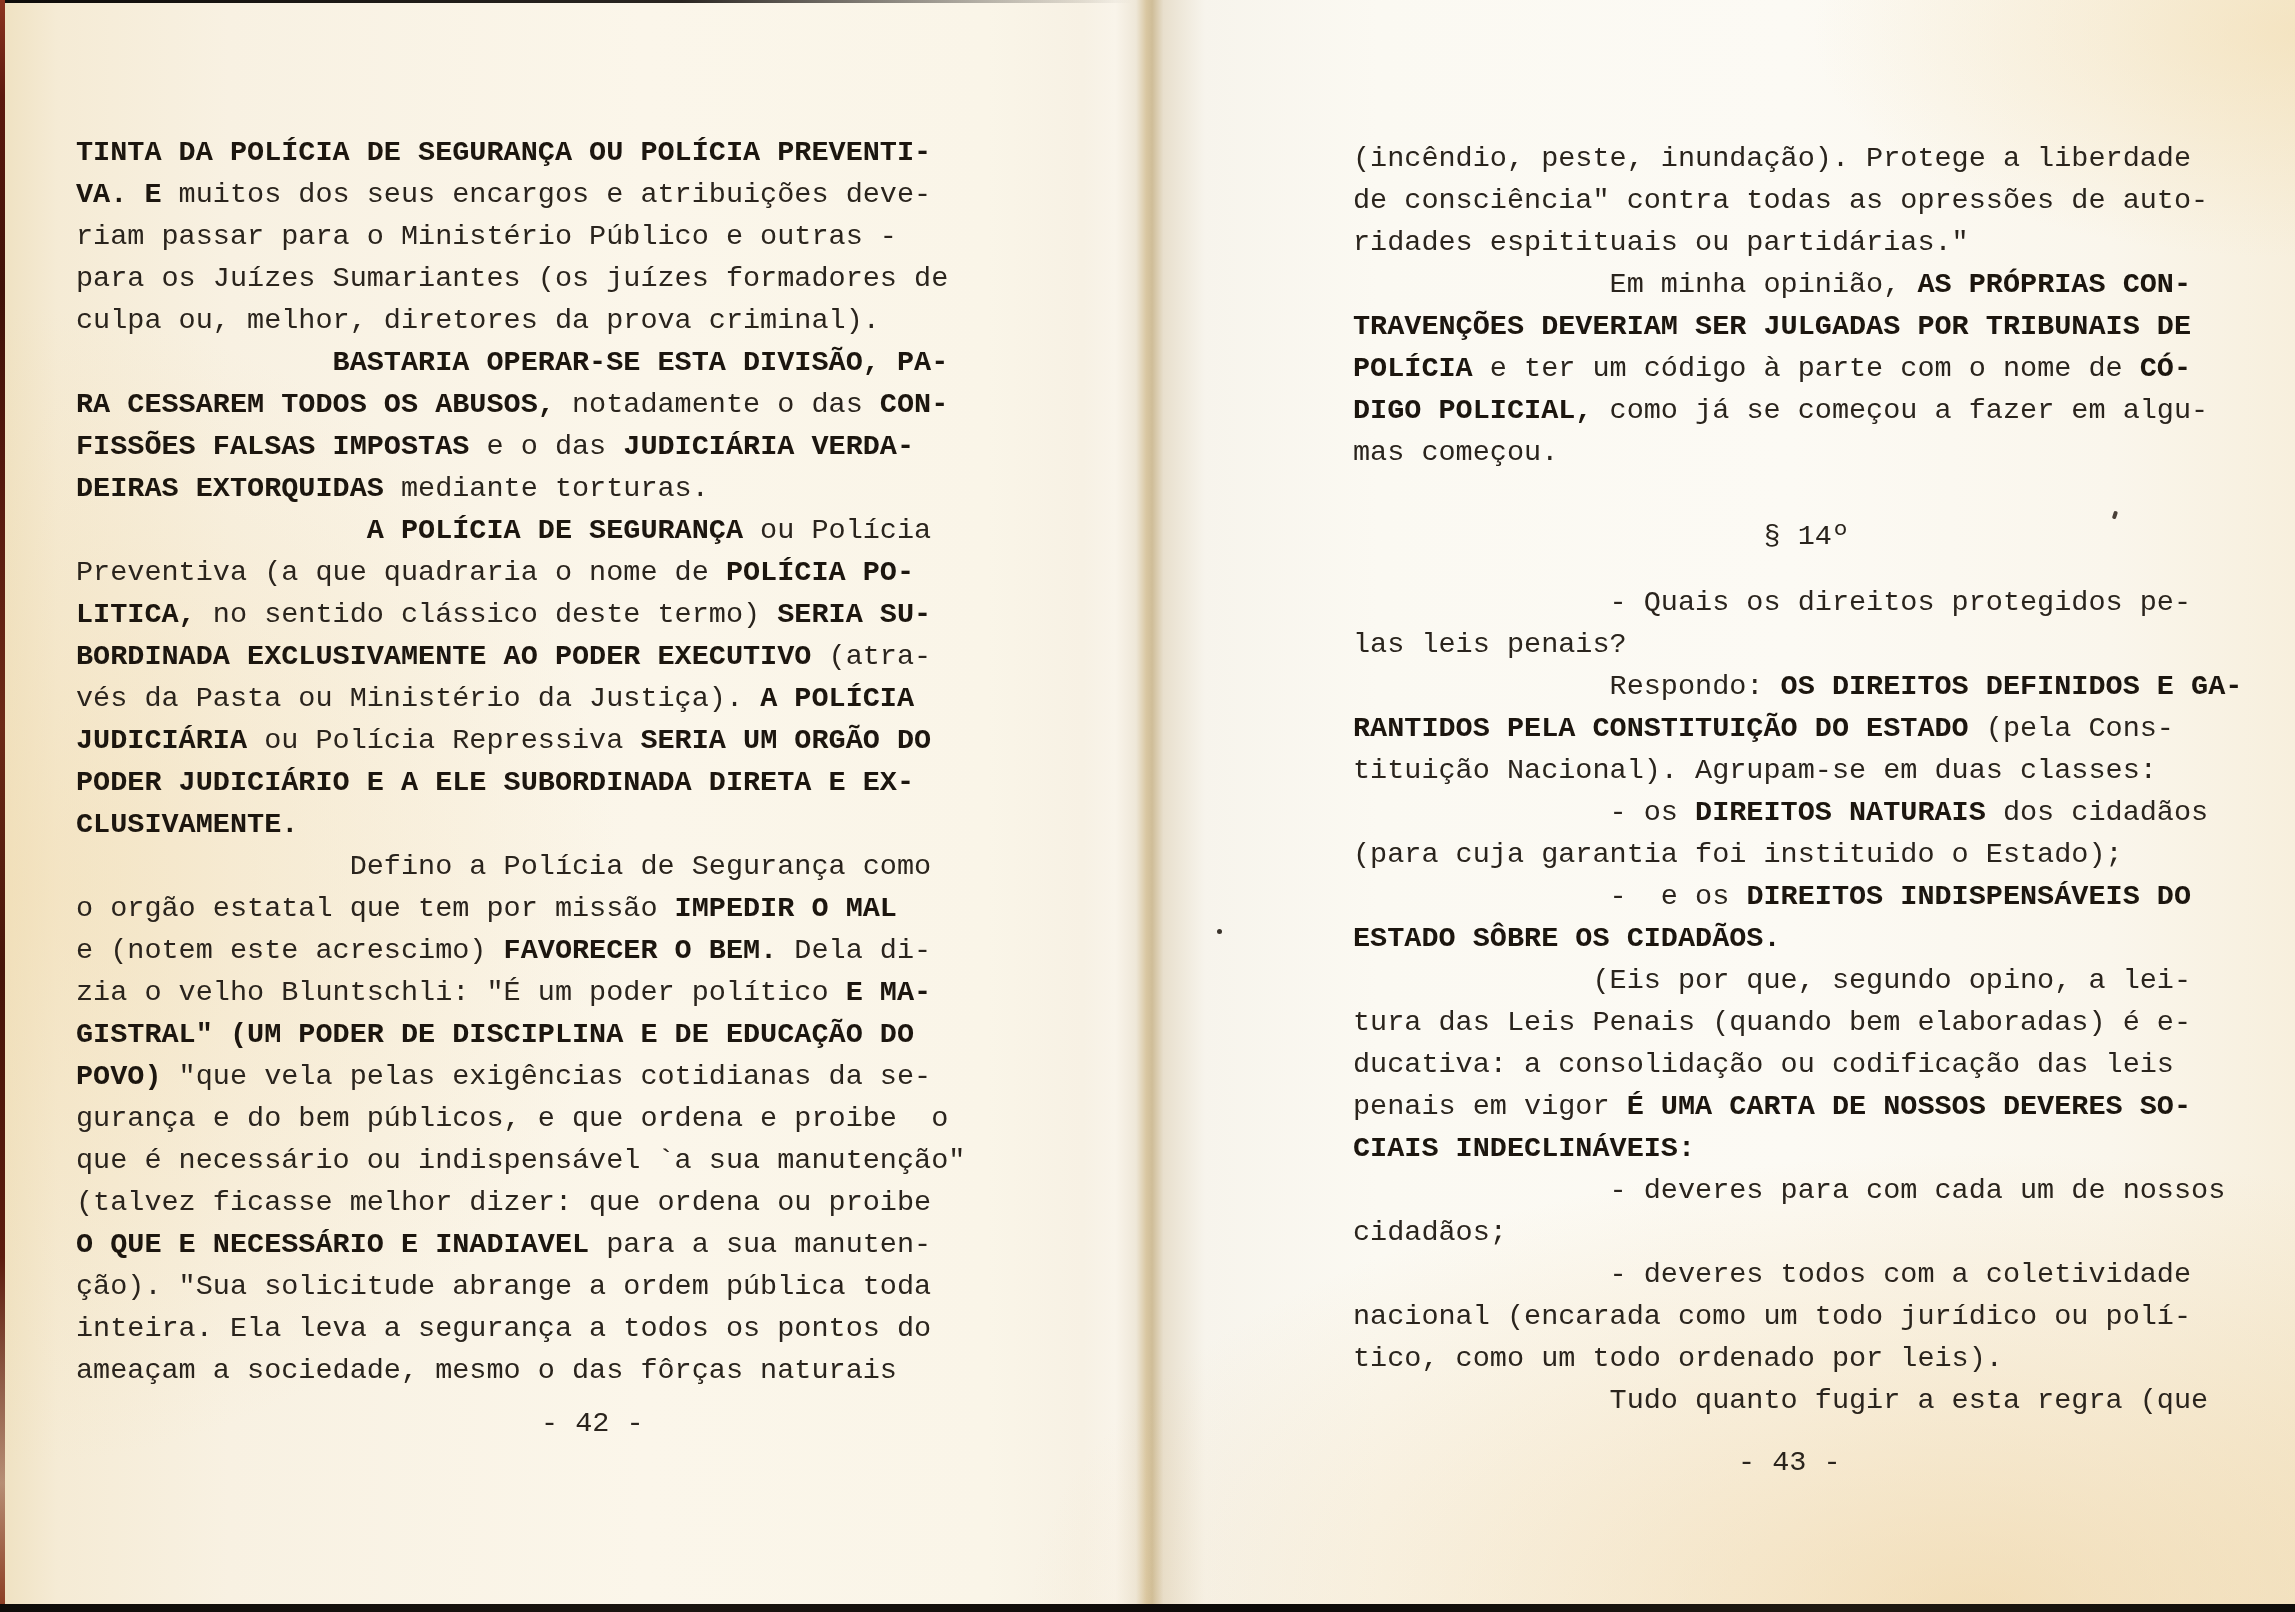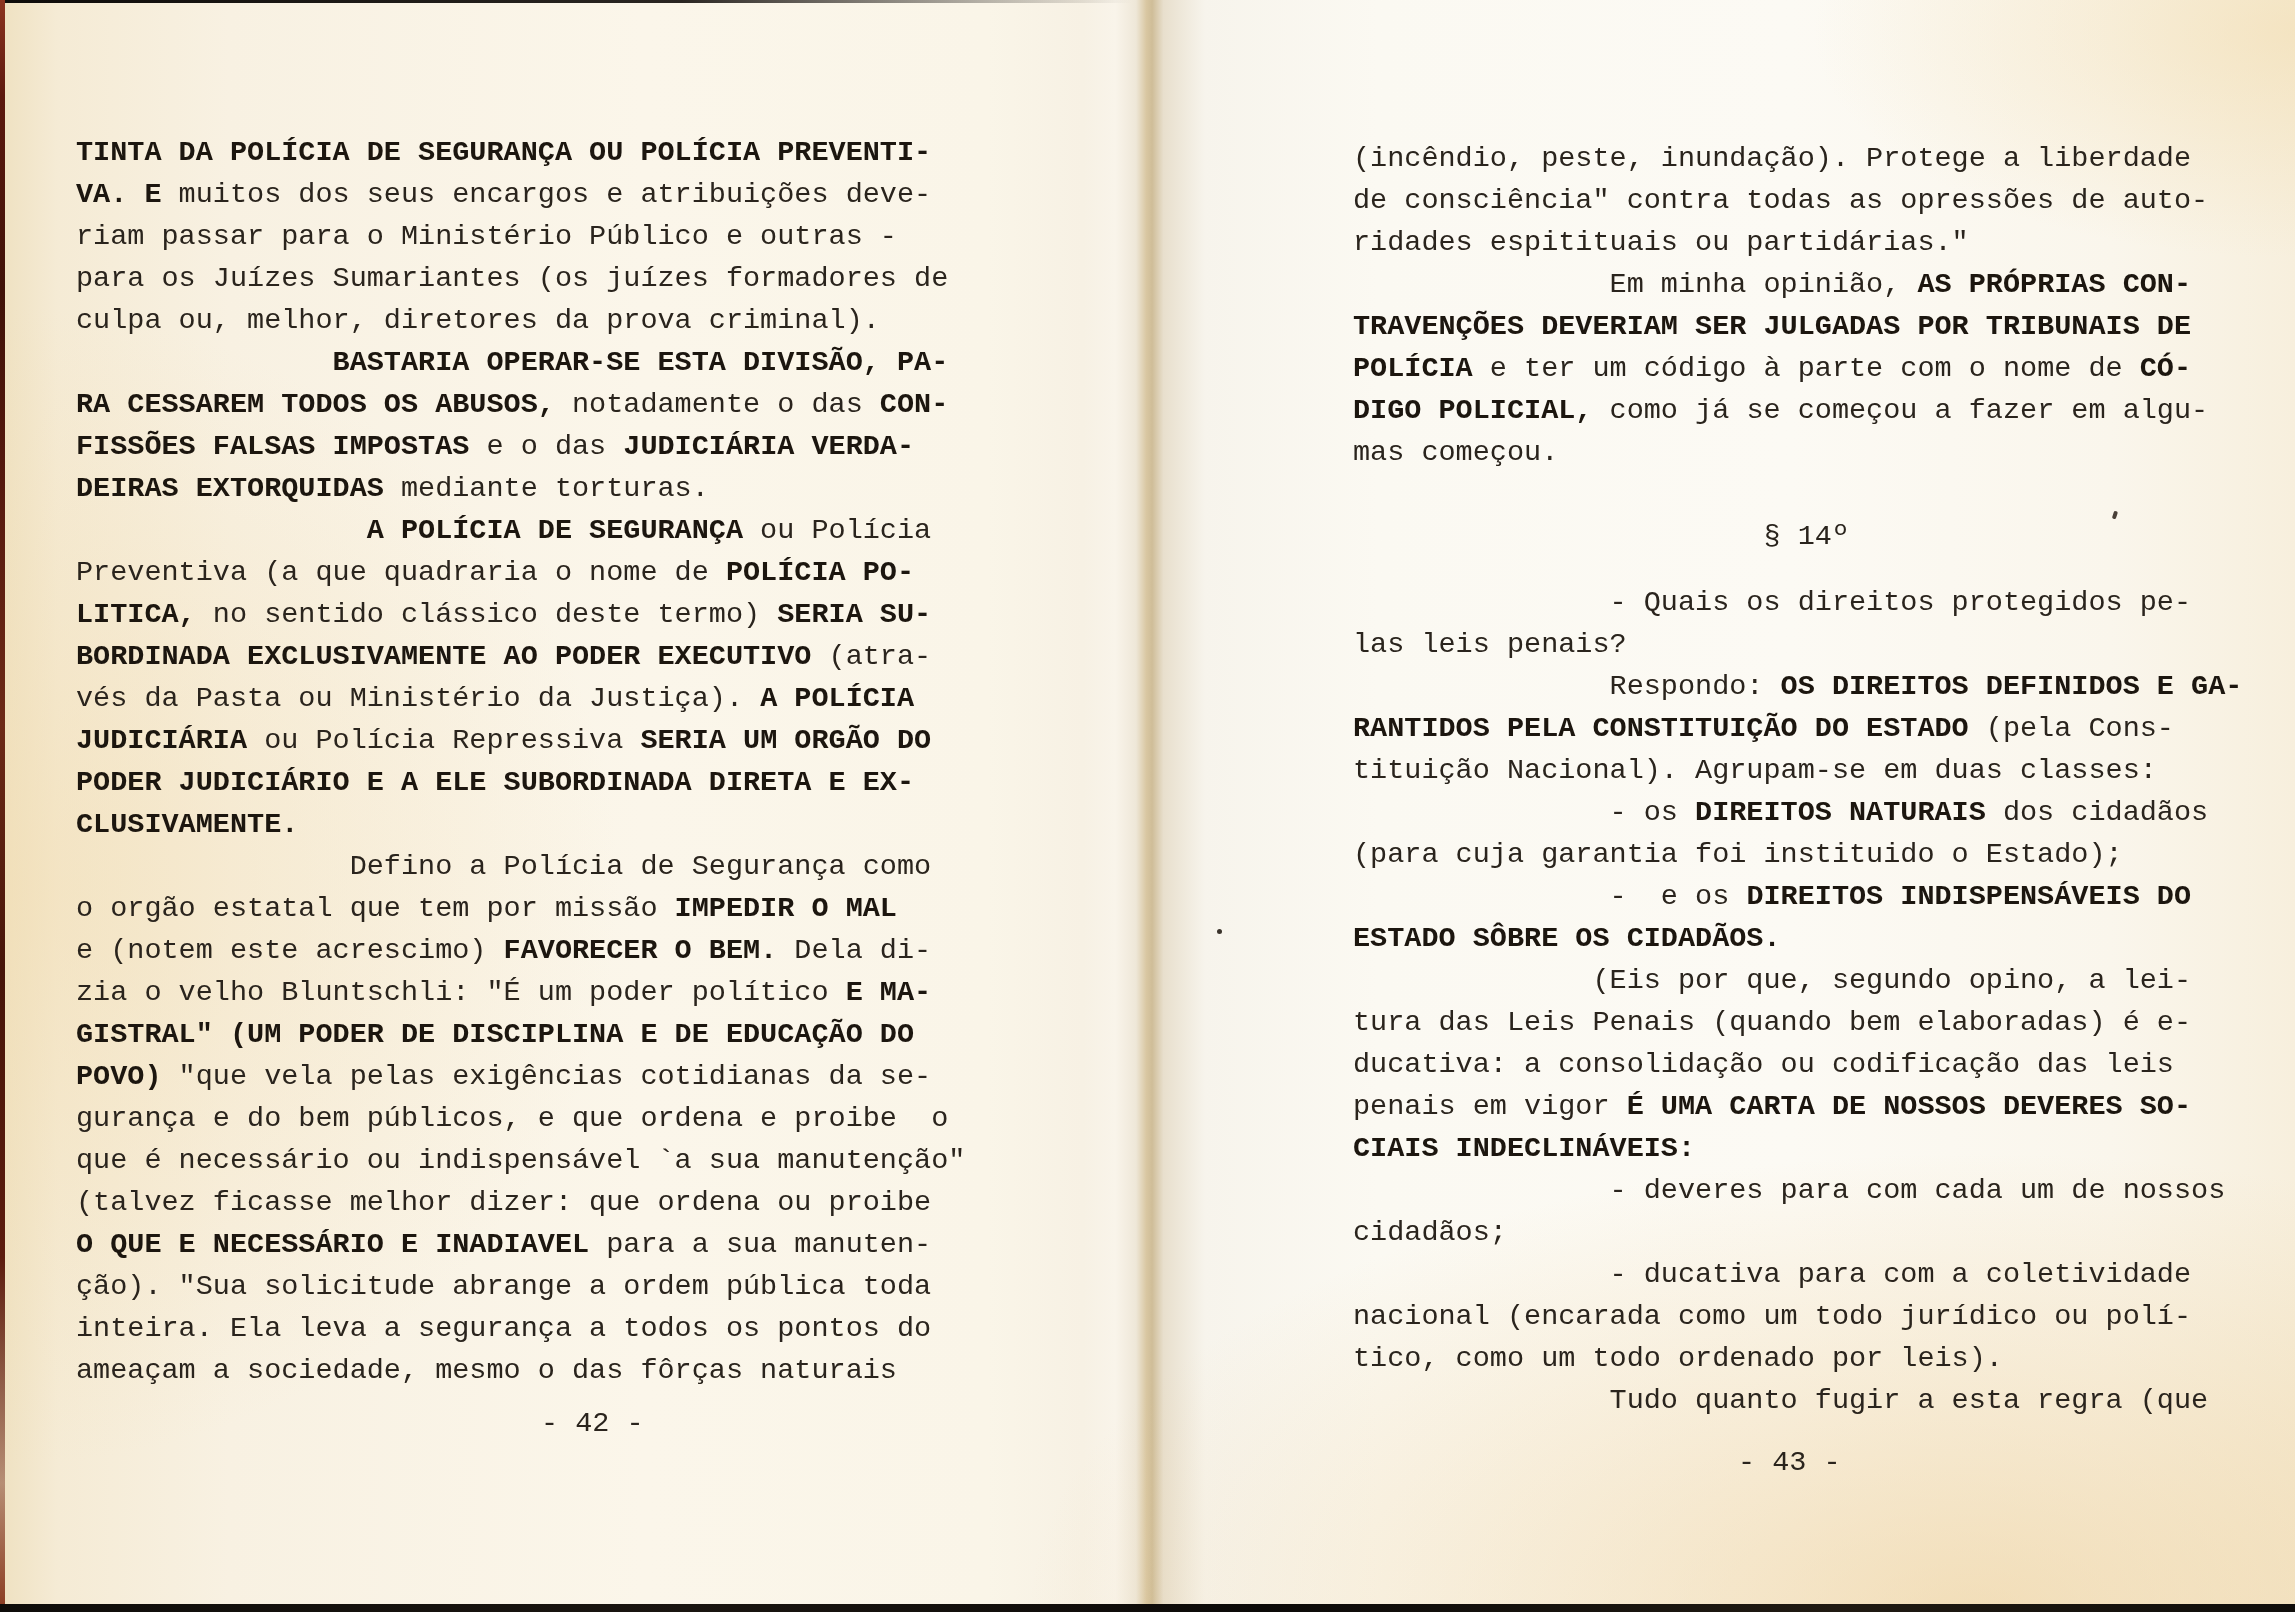--- a/index.html
+++ b/index.html
@@ -119,21 +119,21 @@
         <div class="ln">(para cuja garantia foi instituido o Estado);</div>
         <div class="ln">               -  e os <b>DIREITOS INDISPENSÁVEIS DO</b></div>
         <div class="ln"><b>ESTADO SÔBRE OS CIDADÃOS.</b></div>
         <div class="ln">              (Eis por que, segundo opino, a lei-</div>
         <div class="ln">tura das Leis Penais (quando bem elaboradas) é e-</div>
         <div class="ln">ducativa: a consolidação ou codificação das leis</div>
         <div class="ln">penais em vigor <b>É UMA CARTA DE NOSSOS DEVERES SO-</b></div>
         <div class="ln"><b>CIAIS INDECLINÁVEIS:</b></div>
         <div class="ln">               - deveres para com cada um de nossos</div>
         <div class="ln">cidadãos;</div>
-        <div class="ln">               - ducativa para com a coletividade</div>
+        <div class="ln">               - deveres todos com a coletividade</div>
         <div class="ln">nacional (encarada como um todo jurídico ou polí-</div>
         <div class="ln">tico, como um todo ordenado por leis).</div>
         <div class="ln">               Tudo quanto fugir a esta regra (que</div>
       </div>
     <div class="pagenum pn-r">- 43 -</div>
   </div>
 
   <div class="edge-left"></div>
   <div class="edge-top"></div>
   <div class="edge-bottom"></div>

